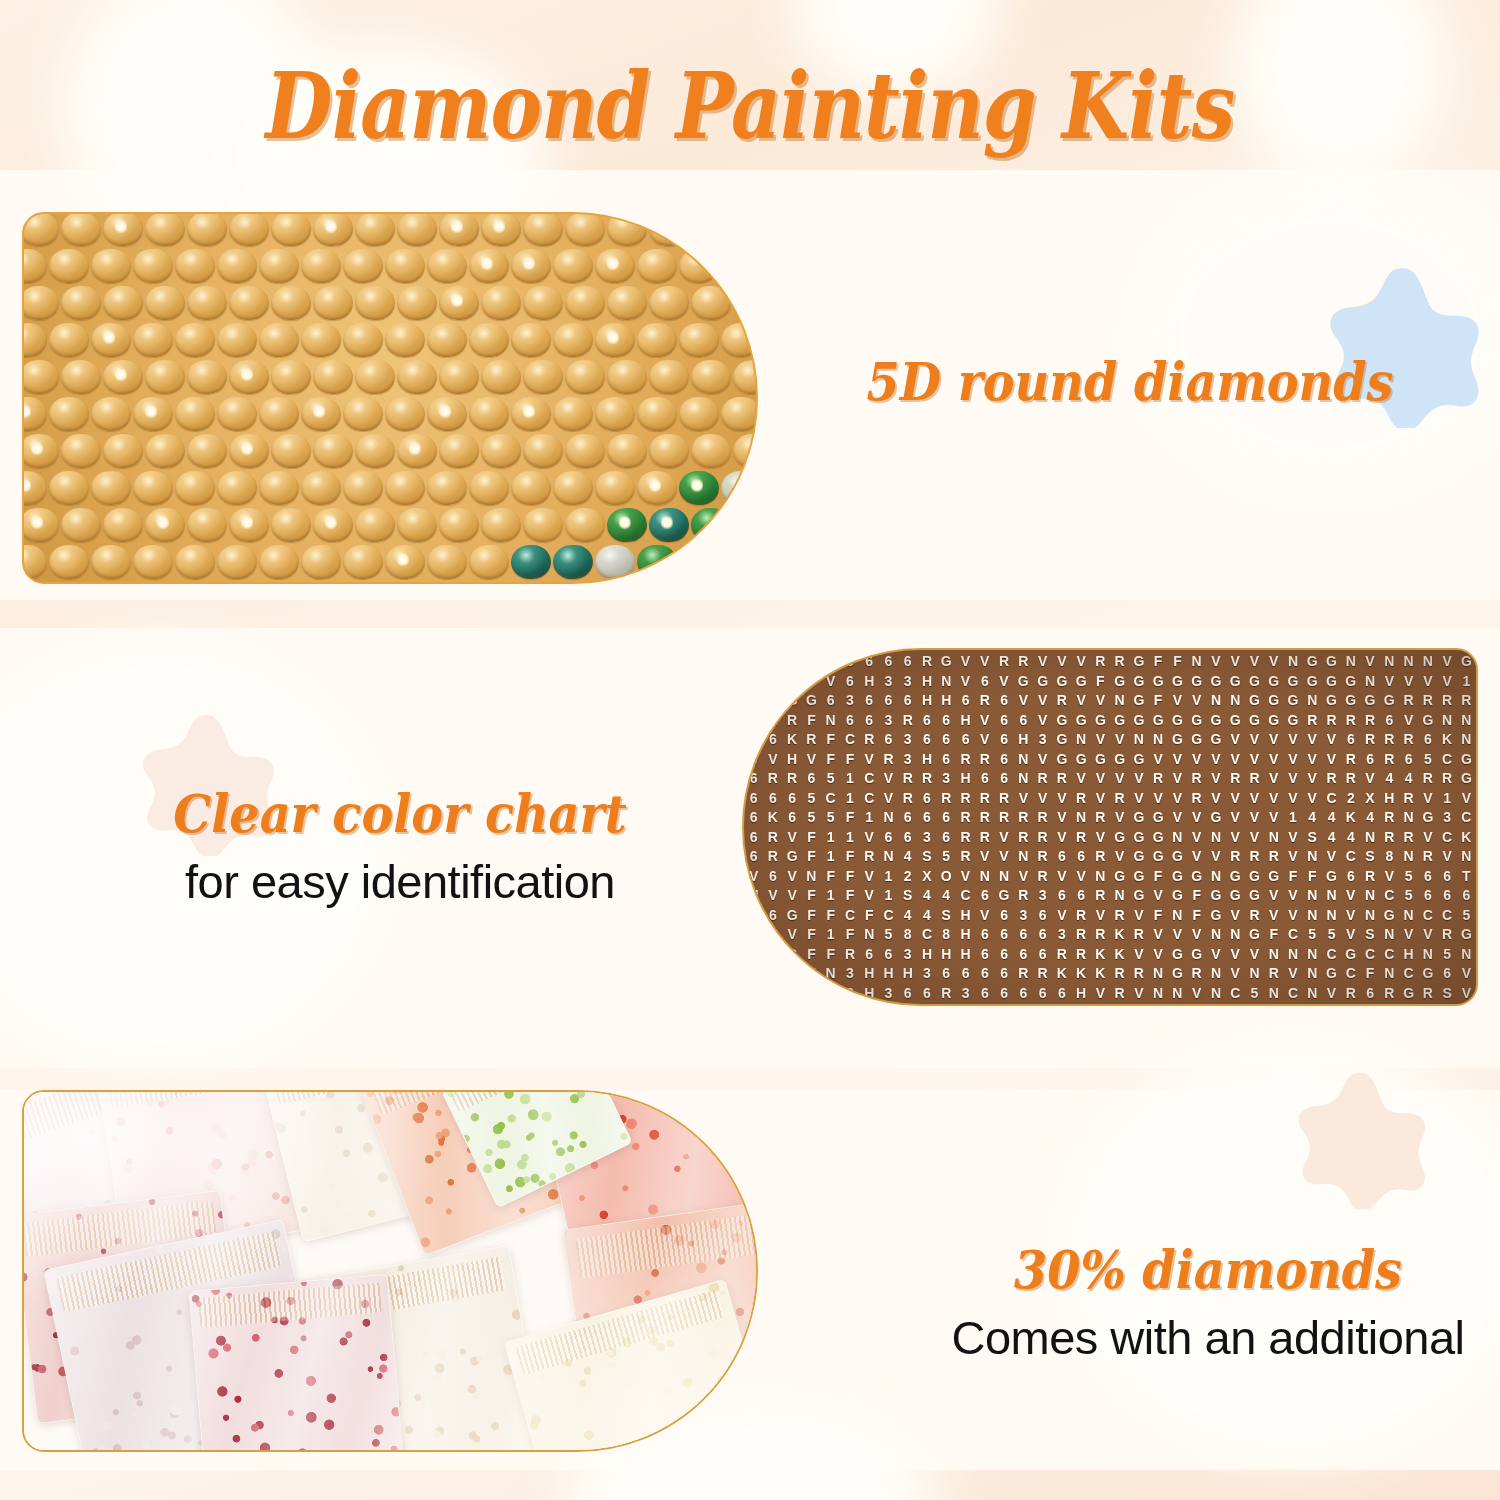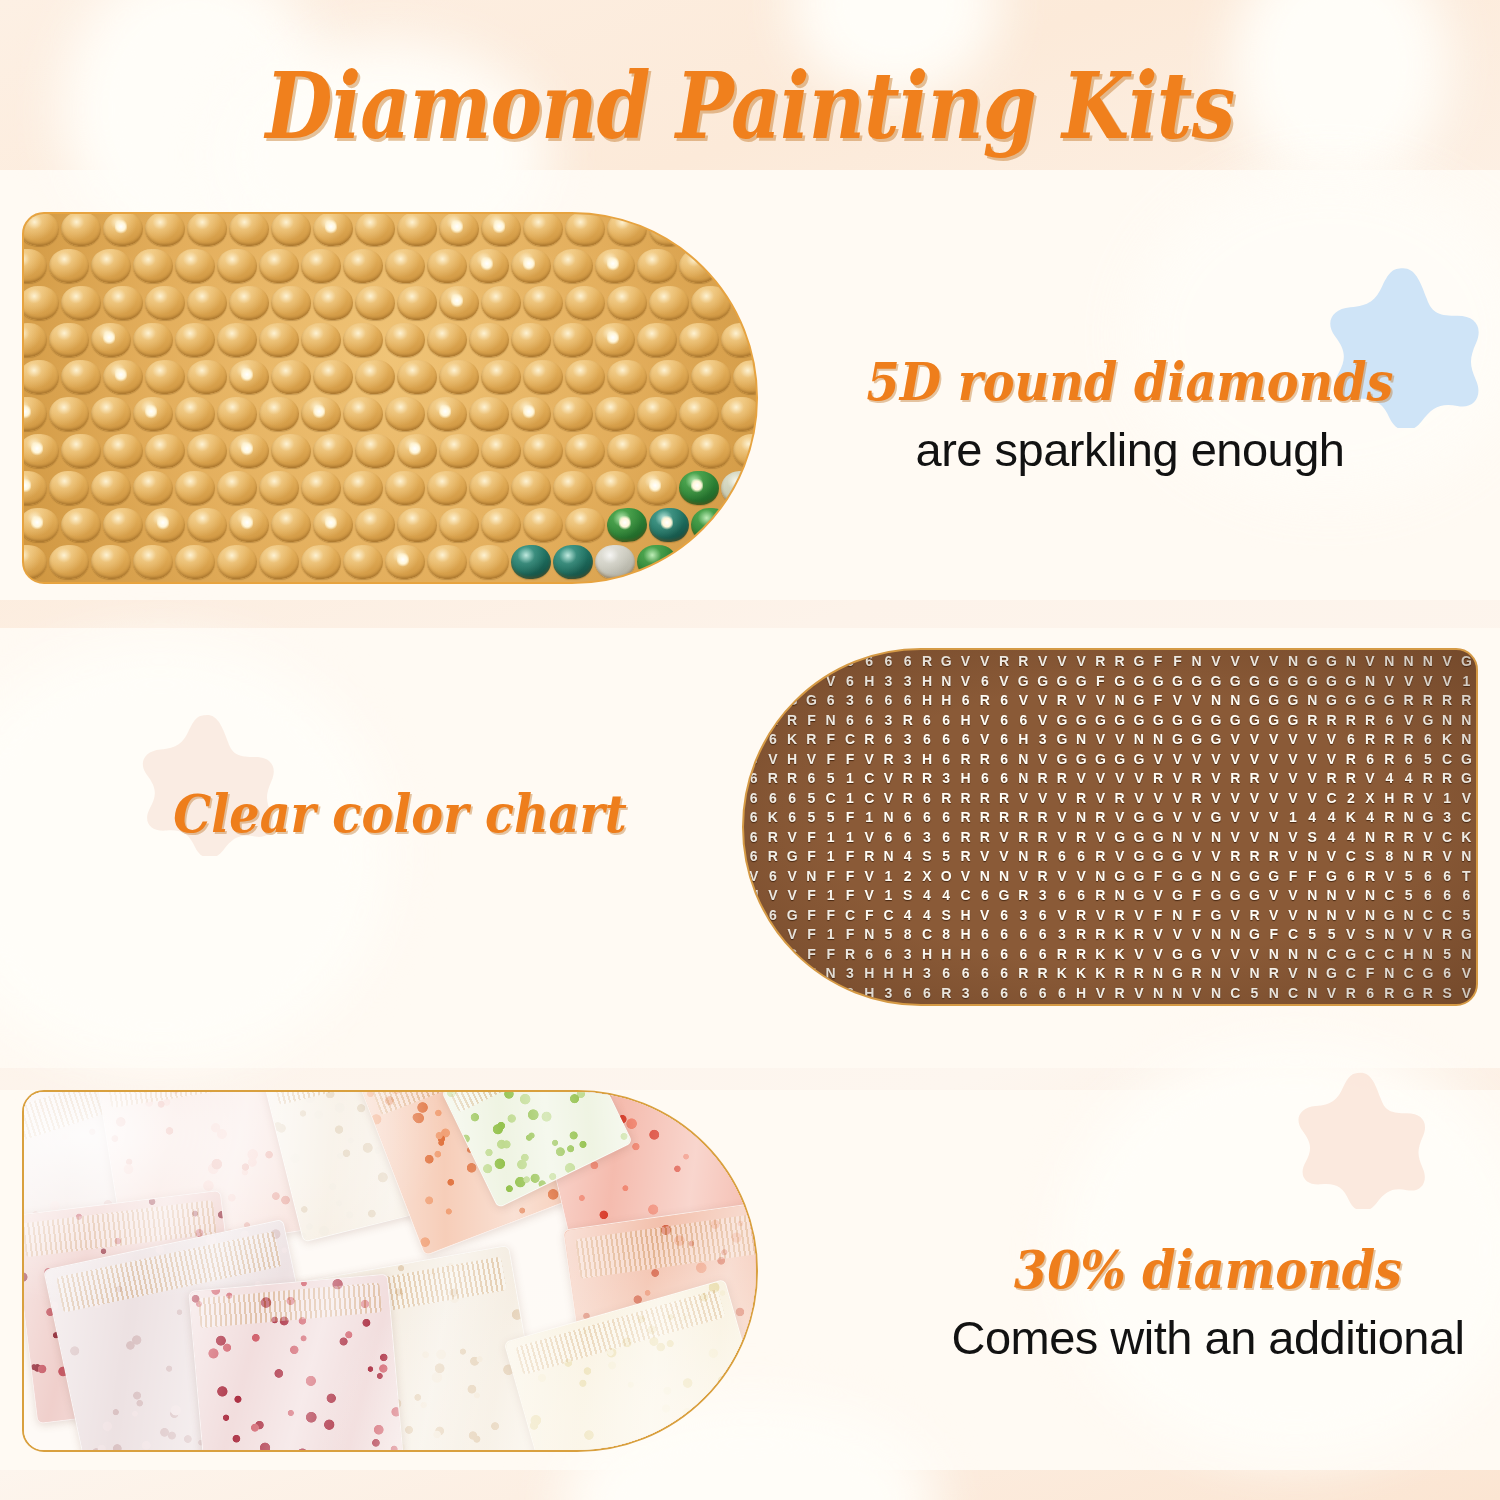--- a/index.html
+++ b/index.html
@@ -1244,23 +1244,23 @@
       <div class="bag" style="left: 172px; top: 190px; width: 200px; height: 185px; transform: rotate(-5deg); background: rgb(241, 220, 220);">
         <div class="grains" style="background: radial-gradient(circle at 31.4% 28.1%, rgb(208, 91, 103) 0px, rgb(208, 91, 103) 3.5px, rgba(0, 0, 0, 0) 4.2px), radial-gradient(circle at 17.2% 82.1%, rgb(168, 38, 58) 0px, rgb(168, 38, 58) 3.5px, rgba(0, 0, 0, 0) 4.2px), radial-gradient(circle at 94.2% 50.9%, rgb(208, 91, 103) 0px, rgb(208, 91, 103) 3.8px, rgba(0, 0, 0, 0) 4.5px), radial-gradient(circle at 27% 77%, rgb(208, 91, 103) 0px, rgb(208, 91, 103) 3.6px, rgba(0, 0, 0, 0) 4.3px), radial-gradient(circle at 96.1% 95.3%, rgb(208, 91, 103) 0px, rgb(208, 91, 103) 3.1px, rgba(0, 0, 0, 0) 3.8px), radial-gradient(circle at 87.2% 91%, rgb(168, 38, 58) 0px, rgb(168, 38, 58) 3.5px, rgba(0, 0, 0, 0) 4.2px), radial-gradient(circle at 31.2% 88.4%, rgb(168, 38, 58) 0px, rgb(168, 38, 58) 4.8px, rgba(0, 0, 0, 0) 5.5px), radial-gradient(circle at 29.4% 75.8%, rgb(168, 38, 58) 0px, rgb(168, 38, 58) 3.9px, rgba(0, 0, 0, 0) 4.6px), radial-gradient(circle at 78.3% 30.9%, rgb(208, 91, 103) 0px, rgb(208, 91, 103) 3.2px, rgba(0, 0, 0, 0) 3.9px), radial-gradient(circle at 94.9% 44.9%, rgb(168, 38, 58) 0px, rgb(168, 38, 58) 3.4px, rgba(0, 0, 0, 0) 4.1px), radial-gradient(circle at 41.4% 48.6%, rgb(168, 38, 58) 0px, rgb(168, 38, 58) 4px, rgba(0, 0, 0, 0) 4.7px), radial-gradient(circle at 50.2% 36.5%, rgb(208, 91, 103) 0px, rgb(208, 91, 103) 3.9px, rgba(0, 0, 0, 0) 4.6px), radial-gradient(circle at 49.3% 92.3%, rgb(168, 38, 58) 0px, rgb(168, 38, 58) 2.6px, rgba(0, 0, 0, 0) 3.3px), radial-gradient(circle at 75.4% 34.3%, rgb(168, 38, 58) 0px, rgb(168, 38, 58) 3.7px, rgba(0, 0, 0, 0) 4.4px), radial-gradient(circle at 87.8% 14.9%, rgb(208, 91, 103) 0px, rgb(208, 91, 103) 3.8px, rgba(0, 0, 0, 0) 4.5px), radial-gradient(circle at 76.8% 99%, rgb(208, 91, 103) 0px, rgb(208, 91, 103) 2.4px, rgba(0, 0, 0, 0) 3.1px), radial-gradient(circle at 19.7% 60.7%, rgb(168, 38, 58) 0px, rgb(168, 38, 58) 3.2px, rgba(0, 0, 0, 0) 3.9px), radial-gradient(circle at 64.5% 78.9%, rgb(168, 38, 58) 0px, rgb(168, 38, 58) 4.8px, rgba(0, 0, 0, 0) 5.5px), radial-gradient(circle at 55.8% 74%, rgb(168, 38, 58) 0px, rgb(168, 38, 58) 5px, rgba(0, 0, 0, 0) 5.7px), radial-gradient(circle at 66.7% 64.6%, rgb(168, 38, 58) 0px, rgb(168, 38, 58) 4.3px, rgba(0, 0, 0, 0) 5px), radial-gradient(circle at 46.4% 20.3%, rgb(168, 38, 58) 0px, rgb(168, 38, 58) 4.1px, rgba(0, 0, 0, 0) 4.8px), radial-gradient(circle at 57.2% 54.2%, rgb(208, 91, 103) 0px, rgb(208, 91, 103) 4.7px, rgba(0, 0, 0, 0) 5.4px), radial-gradient(circle at 13.7% 28%, rgb(168, 38, 58) 0px, rgb(168, 38, 58) 4.6px, rgba(0, 0, 0, 0) 5.3px), radial-gradient(circle at 87.7% 25.2%, rgb(168, 38, 58) 0px, rgb(168, 38, 58) 3.6px, rgba(0, 0, 0, 0) 4.3px), radial-gradient(circle at 12.2% 55.7%, rgb(168, 38, 58) 0px, rgb(168, 38, 58) 4.8px, rgba(0, 0, 0, 0) 5.5px), radial-gradient(circle at 55.4% 30.7%, rgb(208, 91, 103) 0px, rgb(208, 91, 103) 2.6px, rgba(0, 0, 0, 0) 3.3px), radial-gradient(circle at 1.2% 99%, rgb(208, 91, 103) 0px, rgb(208, 91, 103) 4.6px, rgba(0, 0, 0, 0) 5.3px), radial-gradient(circle at 19.9% 3.9%, rgb(208, 91, 103) 0px, rgb(208, 91, 103) 2.7px, rgba(0, 0, 0, 0) 3.4px), radial-gradient(circle at 41.7% 19.3%, rgb(168, 38, 58) 0px, rgb(168, 38, 58) 3px, rgba(0, 0, 0, 0) 3.7px), radial-gradient(circle at 12.9% 70.2%, rgb(168, 38, 58) 0px, rgb(168, 38, 58) 2.8px, rgba(0, 0, 0, 0) 3.5px), radial-gradient(circle at 74.9% 2.8%, rgb(168, 38, 58) 0px, rgb(168, 38, 58) 4.8px, rgba(0, 0, 0, 0) 5.5px), radial-gradient(circle at 55.6% 21.1%, rgb(208, 91, 103) 0px, rgb(208, 91, 103) 3.4px, rgba(0, 0, 0, 0) 4.1px), radial-gradient(circle at 9.4% 34.6%, rgb(208, 91, 103) 0px, rgb(208, 91, 103) 4.7px, rgba(0, 0, 0, 0) 5.4px), radial-gradient(circle at 87.7% 50.6%, rgb(168, 38, 58) 0px, rgb(168, 38, 58) 2.4px, rgba(0, 0, 0, 0) 3.1px), radial-gradient(circle at 89.2% 84%, rgb(208, 91, 103) 0px, rgb(208, 91, 103) 4.5px, rgba(0, 0, 0, 0) 5.2px), radial-gradient(circle at 49.8% 93.2%, rgb(168, 38, 58) 0px, rgb(168, 38, 58) 4.5px, rgba(0, 0, 0, 0) 5.2px), radial-gradient(circle at 2.8% 4%, rgb(168, 38, 58) 0px, rgb(168, 38, 58) 3.5px, rgba(0, 0, 0, 0) 4.2px), radial-gradient(circle at 38.1% 9.4%, rgb(168, 38, 58) 0px, rgb(168, 38, 58) 4.9px, rgba(0, 0, 0, 0) 5.6px), radial-gradient(circle at 16.5% 32.1%, rgb(208, 91, 103) 0px, rgb(208, 91, 103) 3.7px, rgba(0, 0, 0, 0) 4.4px), radial-gradient(circle at 13.3% 0.4%, rgb(208, 91, 103) 0px, rgb(208, 91, 103) 4px, rgba(0, 0, 0, 0) 4.7px), radial-gradient(circle at 50.5% 9.7%, rgb(208, 91, 103) 0px, rgb(208, 91, 103) 3.7px, rgba(0, 0, 0, 0) 4.4px), radial-gradient(circle at 45.7% 70.7%, rgb(208, 91, 103) 0px, rgb(208, 91, 103) 2.7px, rgba(0, 0, 0, 0) 3.4px), radial-gradient(circle at 92.1% 54.8%, rgb(168, 38, 58) 0px, rgb(168, 38, 58) 2.6px, rgba(0, 0, 0, 0) 3.3px), radial-gradient(circle at 98.7% 75.1%, rgb(208, 91, 103) 0px, rgb(208, 91, 103) 4.3px, rgba(0, 0, 0, 0) 5px), radial-gradient(circle at 4.3% 7%, rgb(208, 91, 103) 0px, rgb(208, 91, 103) 2.6px, rgba(0, 0, 0, 0) 3.3px), radial-gradient(circle at 58% 0.8%, rgb(208, 91, 103) 0px, rgb(208, 91, 103) 2.5px, rgba(0, 0, 0, 0) 3.2px), linear-gradient(140deg, rgb(241, 220, 220), rgb(241, 220, 220));"></div>
         <div style="position: absolute; left: 4%; top: 4%; width: 92%; height: 16%; border-radius: 4px; background: repeating-linear-gradient(90deg, rgba(200, 150, 90, 0.55) 0px, rgba(200, 150, 90, 0.55) 2px, rgba(255, 255, 255, 0.45) 2px, rgba(255, 255, 255, 0.45) 5px); opacity: 0.8;"></div>
       </div>
       <div style="position: absolute; inset: 0px; pointer-events: none; background: radial-gradient(at 8% 12%, rgba(255, 255, 255, 0.85) 0%, rgba(255, 255, 255, 0) 38%), radial-gradient(at 96% 96%, rgba(255, 252, 246, 0.75) 0%, rgba(255, 255, 255, 0) 42%);"></div>
     </div>
 </div>
 
 <div class="textblock" id="text-5d">
   <div class="tb-head">5D round diamonds</div>
-  <div class="tb-sub">are sparkling enough</div>
 </div>
 
 <div class="textblock" id="text-chart">
   <div class="tb-head">Clear color chart</div>
+  <div class="tb-sub">for easy identification</div>
 </div>
 
 <div class="textblock" id="text-30">
   <div class="tb-head">30% diamonds</div>
   <div class="tb-sub">Comes with an additional</div>
 </div>
 
 </body></html>

